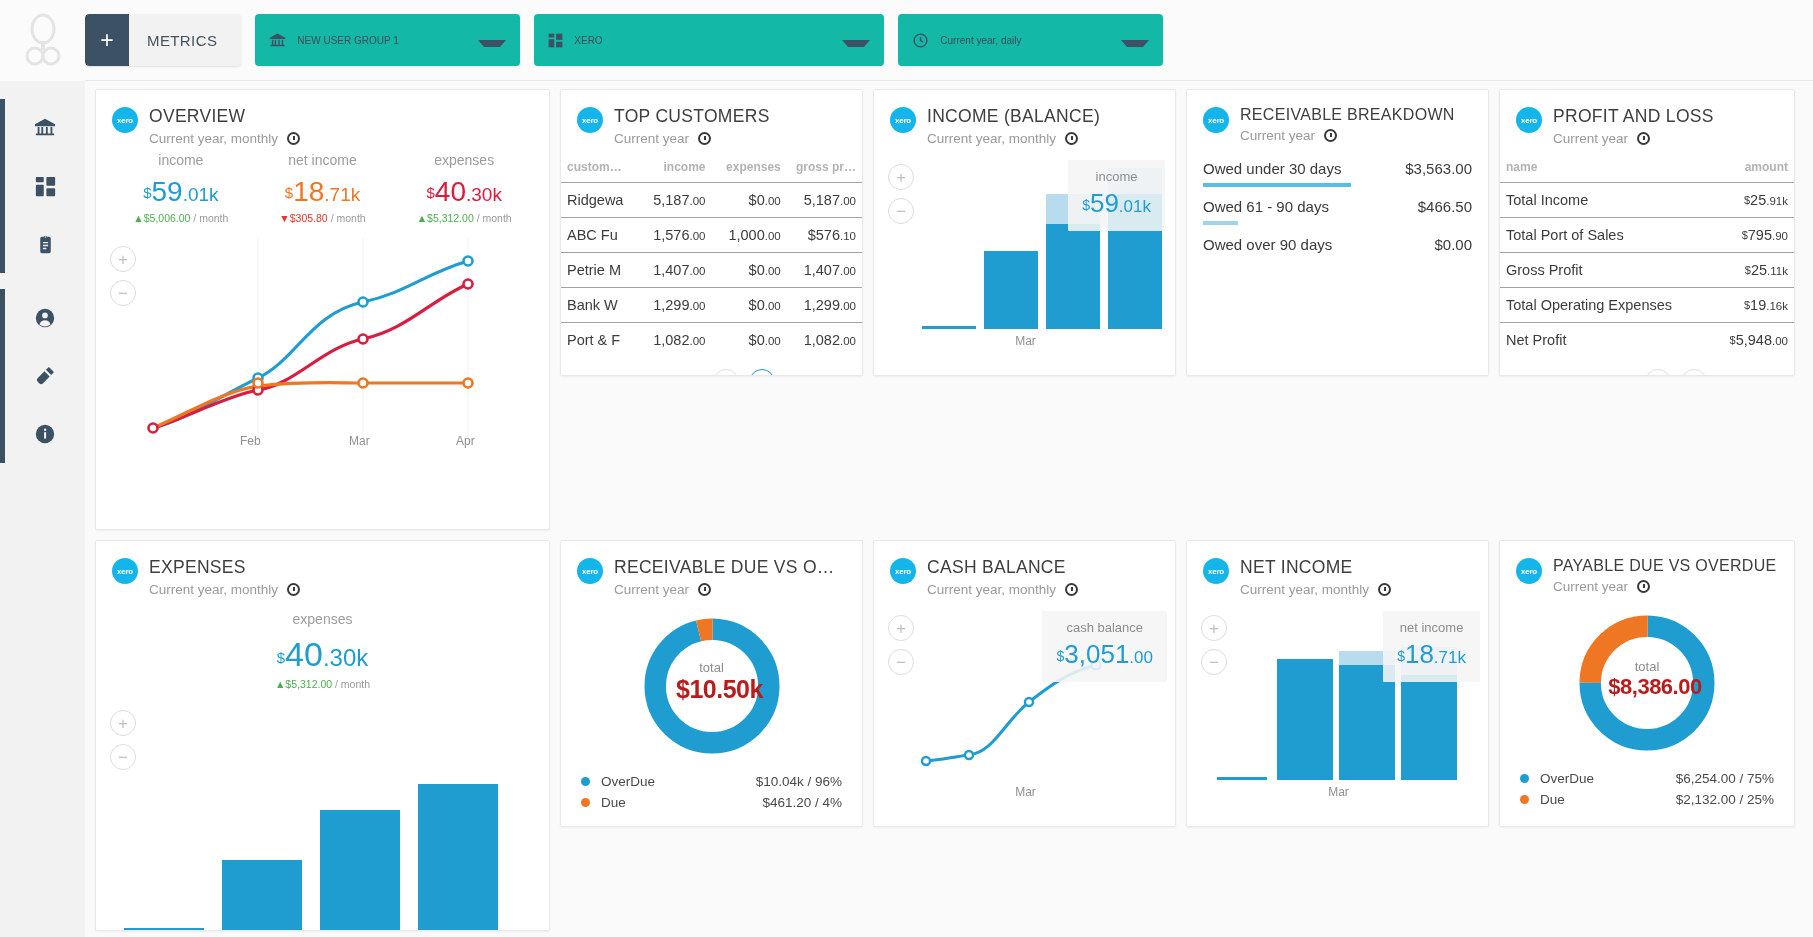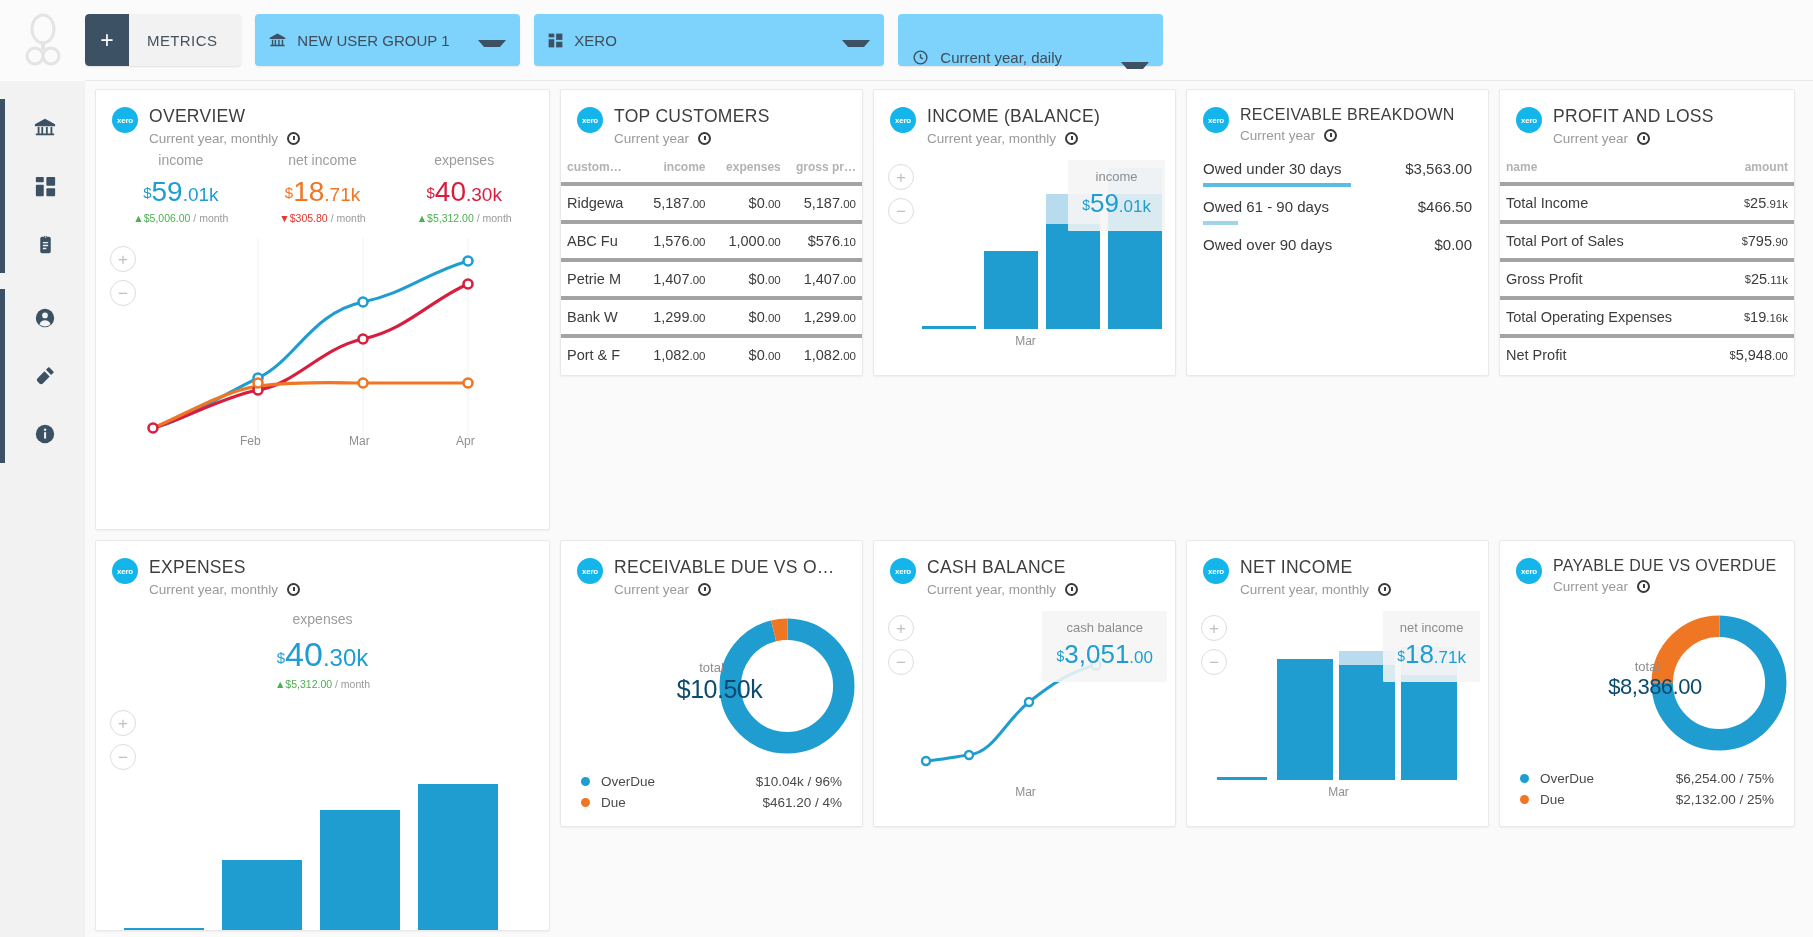--- a/index.html
+++ b/index.html
@@ -30,36 +30,36 @@
     width: 44px; height: 52px; background: #3c5164; color: #fff;
     display: flex; align-items: center; justify-content: center;
     font-size: 23px; font-weight: 300;
     border-radius: 4px 0 0 4px;
   }
   .metrics-label {
     padding: 0 24px 0 18px; font-size: 15px; color: #45525f;
     letter-spacing: .4px;
   }
   .sel {
-    height: 52px; background: #7dd3fc; border-radius: 4px;
+    height: 52px; background: #14b8a6; border-radius: 4px;
     display: flex; align-items: center; margin-right: 14px;
     box-shadow: 0 1px 2px rgba(0,0,0,.08);
-    padding: 0 14px; color: #3f4c59; font-size: 15px;
+    padding: 0 14px; color: #3f4c59; font-size: 10px;
     position: relative;
   }
   .sel .ico { margin-right: 11px; display: flex; align-items: center; color: #3c5164; }
   .sel .caret {
     margin-left: auto; padding-left: 16px;
     width: 0; height: 0; border-left: 6px solid transparent;
     border-right: 6px solid transparent; border-top: 7px solid #3c5164;
     position: relative; top: 3px;
   }
   .sel.w1 { width: 265px; }
   .sel.w2 { width: 350px; }
-  .sel.w3 { width: 265px; align-items: flex-end; }
+  .sel.w3 { width: 265px; }
 
   
   .shell { flex: 1; display: flex; min-height: 0; }
   .sidebar {
     width: 85px; background: #f2f2f2; flex: 0 0 85px;
     display: flex; flex-direction: column; align-items: center;
     padding-top: 18px; position: relative;
   }
   .sb-group { width: 100%; display: flex; flex-direction: column; align-items: center;
     border-left: 5px solid #3c5164; }
@@ -118,21 +118,21 @@
   .c-blue { color: #1f9dd1; } .c-orange { color: #ef7622; } .c-red { color: #d81e3f; }
 
   .chart-area { position: relative; }
 
   
   .tbl { width: 100%; border-collapse: collapse; font-size: 14.5px; color: #3c3c3c;
     table-layout: fixed; }
   .tbl th { font-size: 12px; color: #b3b3b3; font-weight: bold; text-align: right;
     padding: 12px 6px 8px 6px; white-space: nowrap; overflow: hidden; text-overflow: ellipsis; }
   .tbl th.l, .tbl td.l { text-align: left; }
-  .tbl td { padding: 9px 6px; border-top: 4px solid #a3a3a3; text-align: right;
+  .tbl td { padding: 9px 6px; border-top: 1px solid #a3a3a3; text-align: right;
     white-space: nowrap; overflow: hidden; text-overflow: ellipsis; }
   .tbl td .cur { font-size: 11px; vertical-align: 1px; }
   .tbl td .dec { font-size: 11.5px; }
   .pager { display: flex; align-items: center; justify-content: center;
     gap: 10px; padding: 12px 0 14px 0; font-size: 14px; color: #6b6b6b; }
   .pg-btn { width: 26px; height: 26px; border-radius: 50%; border: 1px solid #ddd;
     display: flex; align-items: center; justify-content: center; color: #b0b0b0;
     font-size: 12px; background: #fff; }
 
   
@@ -147,25 +147,25 @@
   .tip-val .dec { font-size: 17px; }
 
   
   .rb-row { padding: 0 16px; }
   .rb-line { display: flex; justify-content: space-between; align-items: baseline;
     font-size: 15px; color: #3a3a3a; padding: 11px 0 6px 0; }
   .rb-bar-bg { height: 4px; width: 100%; }
   .rb-bar { height: 4px; background: #1f9dd1; }
 
   
-  .donut-wrap { display: flex; justify-content: flex-end; padding: 14px 0 6px 0; position: relative; }
+  .donut-wrap { display: flex; justify-content: center; padding: 14px 0 6px 0; position: relative; }
   .donut-center { position: absolute; top: 50%; left: 50%; transform: translate(-50%,-50%);
     text-align: center; }
   .dc-lbl { font-size: 13px; color: #8d8d8d; }
-  .dc-val { font-size: 25px; color: #0c4a6e; font-weight: normal; letter-spacing: -.5px; margin-left: 16px; }
+  .dc-val { font-size: 25px; color: #b91c1c; font-weight: bold; letter-spacing: -.5px; margin-left: 16px; }
   .legend { padding: 4px 20px 16px 20px; font-size: 13.5px; color: #4a4a4a; }
   .lg-row { display: flex; align-items: center; padding: 3px 0; }
   .lg-dot { width: 9px; height: 9px; border-radius: 50%; margin-right: 11px; flex:0 0 9px;}
   .lg-name { flex: 1; }
   .lg-val { text-align: right; white-space: nowrap; }
 
   svg { display: block; }
 </style>
 </head>
 <body>

